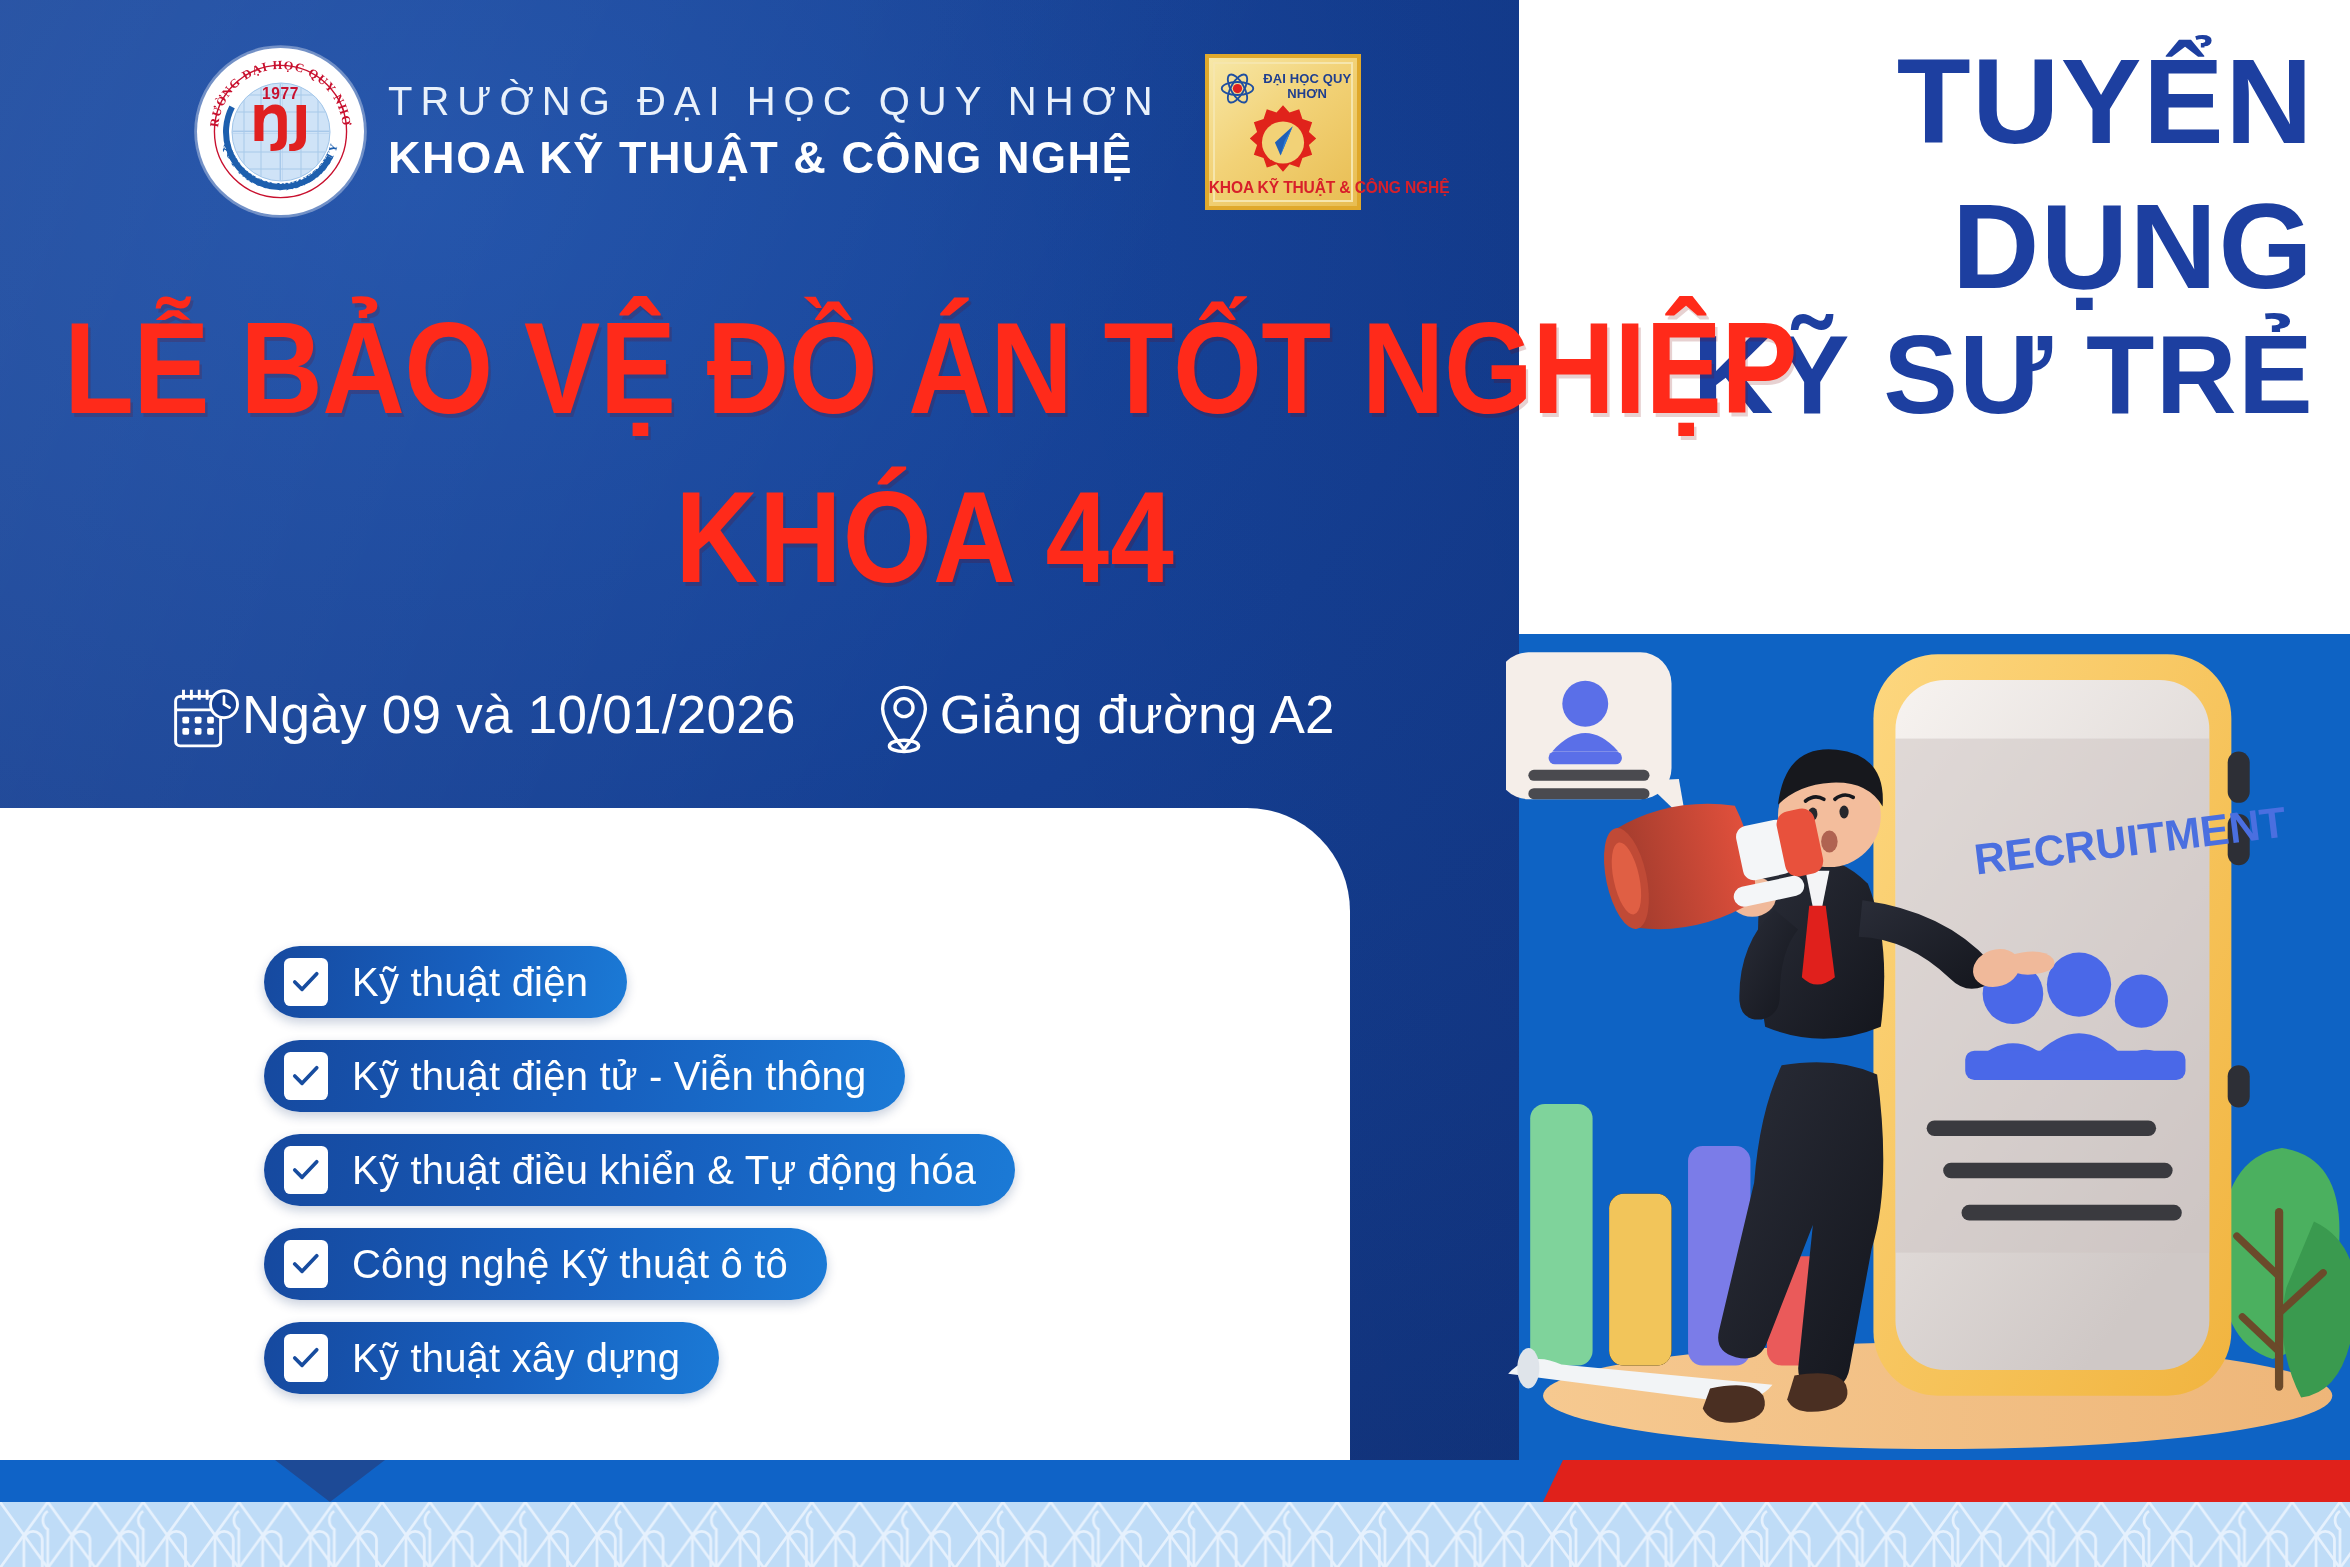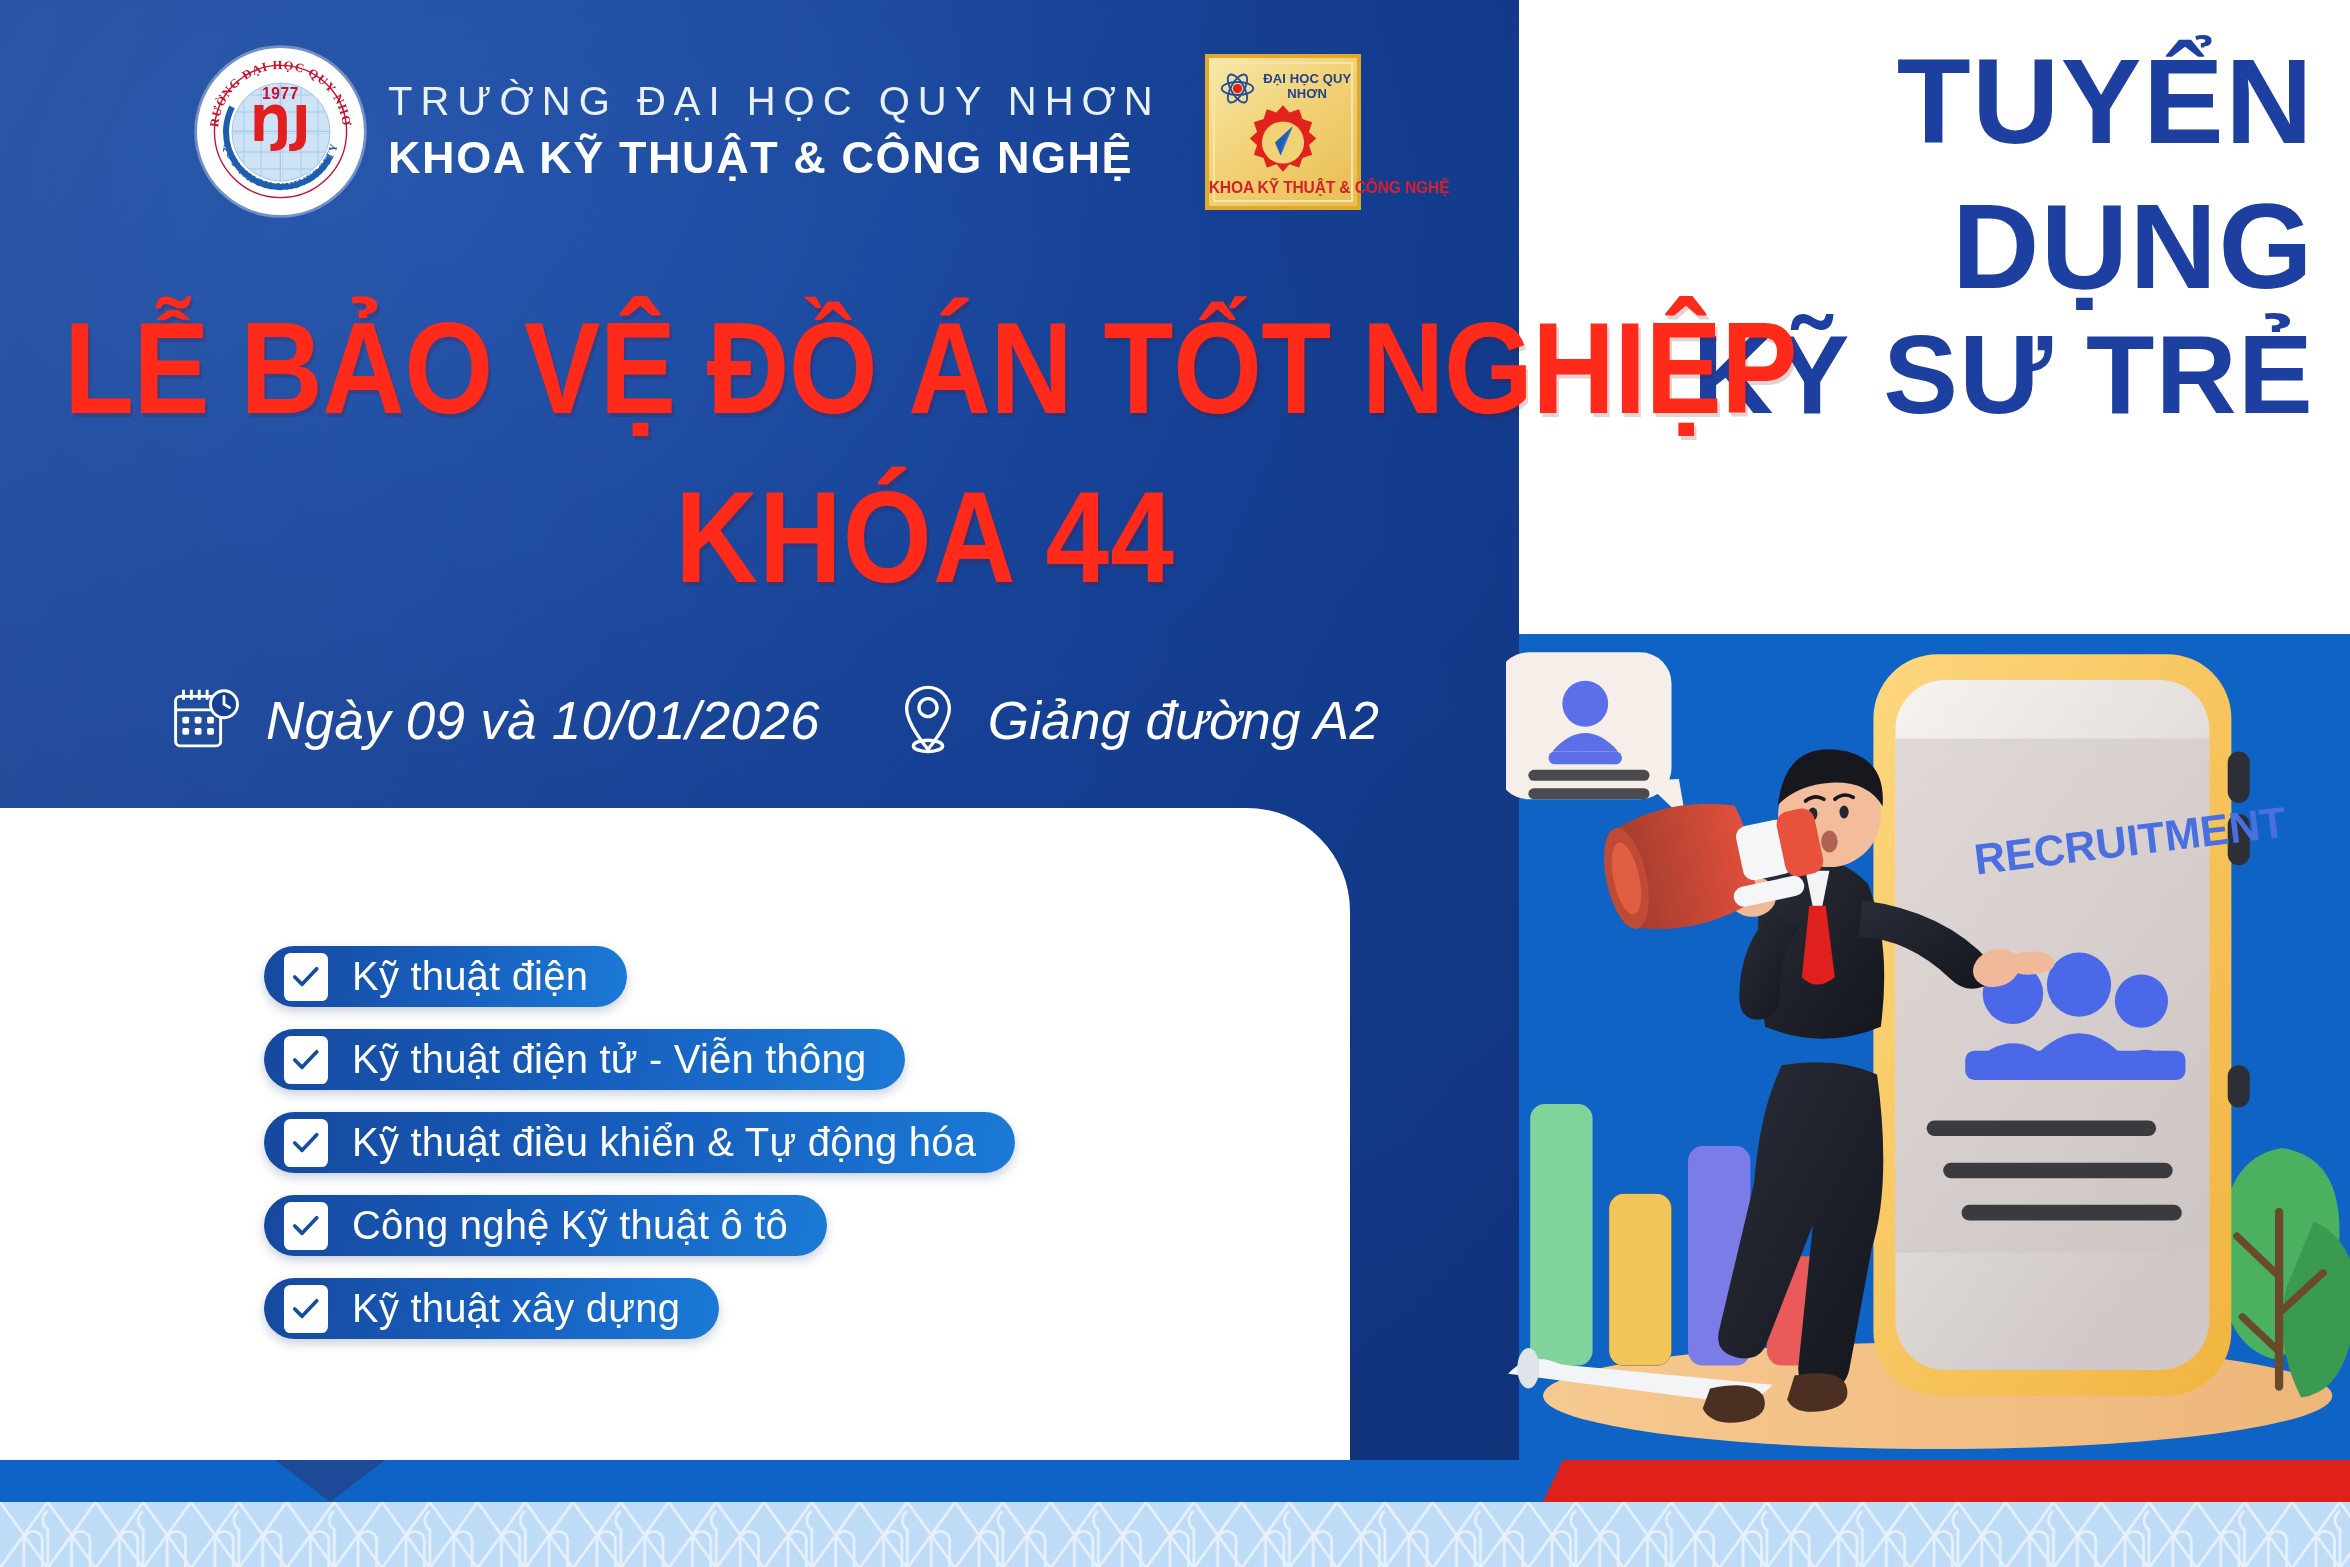--- a/index.html
+++ b/index.html
@@ -162,39 +162,39 @@
     padding-right:569px;
     text-shadow:2.8px 3.7px 0 rgba(120,0,0,.18);
   }
 
   
   .meta-row{
     position:absolute;left:170px;top:684px;
     display:flex;align-items:center;gap:72px;
     color:#ffffff;
   }
-  .meta-item{display:flex;align-items:center;gap:24px;font-style:italic;}
+  .meta-item{display:flex;}
   .meta-text{font-size:53px;font-weight:400;letter-spacing:.005em;white-space:nowrap;}
   .ico{display:block;}
 
   
   .white-panel{
     position:absolute;left:0;top:808px;width:1350px;height:661px;
     background:#ffffff;
     border-top-right-radius:103px;
   }
   .majors-head{
     position:absolute;left:92px;top:51px;
     color:#1b4bb0;font-size:48px;font-weight:bold;letter-spacing:-.005em;
     white-space:nowrap;
   }
   .pill-list{position:absolute;left:264px;top:138px;display:flex;flex-direction:column;gap:22px;}
   .pill{
     display:flex;align-items:center;gap:24px;
-    height:61px;padding:0 39px 0 20px;
+    height:72px;padding:0 39px 0 20px;
     border-radius:40px;
     background:linear-gradient(100deg,#16499f 0%,#1760bf 55%,#1b7ad6 100%);
     box-shadow:0 4.6px 11px rgba(10,40,100,.22);
     width:max-content;
   }
   .pill-box{
     width:44px;height:48px;flex:0 0 44px;border-radius:6.4px;background:#ffffff;
     display:flex;align-items:center;justify-content:center;
   }
   .pill-label{color:#ffffff;font-size:40px;font-weight:400;letter-spacing:.005em;white-space:nowrap;}

